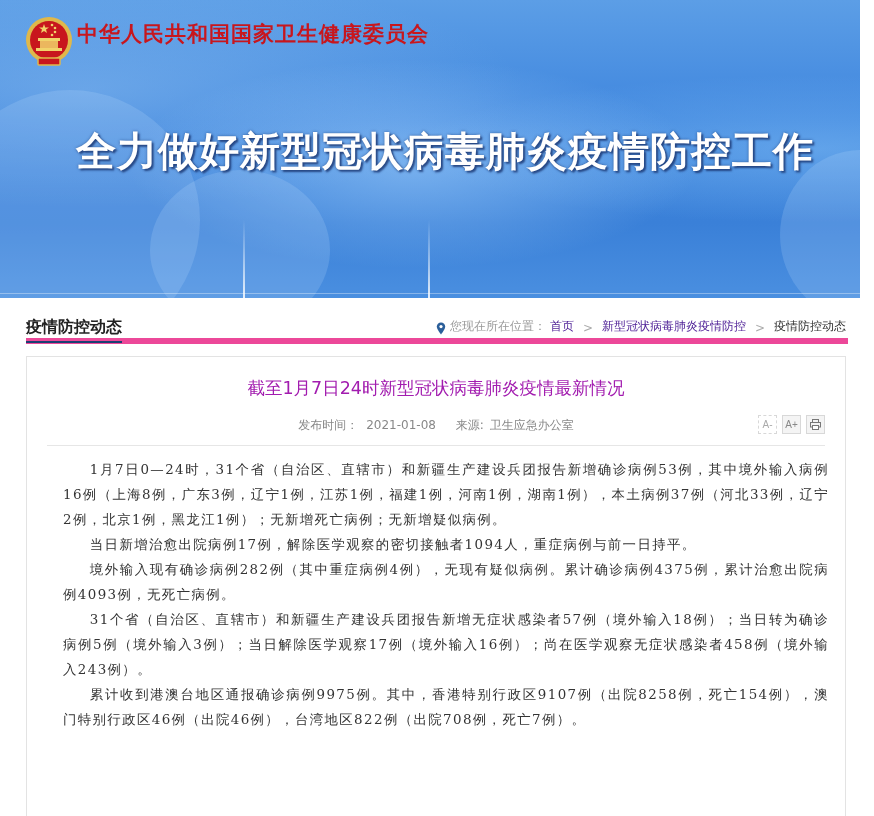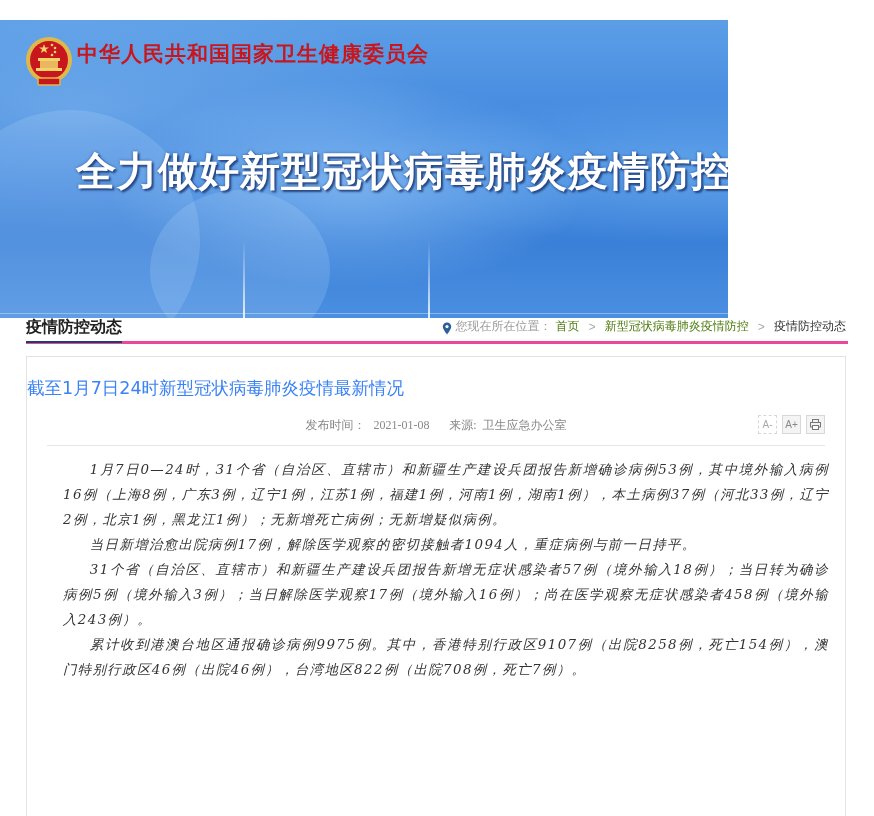--- a/index.html
+++ b/index.html
@@ -1,28 +1,27 @@
 <!DOCTYPE html>
 <html><head>
 <meta charset="utf-8">
 <style>
   * { box-sizing: border-box; margin: 0; padding: 0; }
   html, body { width: 874px; height: 816px; overflow: hidden; background: #ffffff; }
   body { font-family: "DejaVu Sans", "Liberation Sans", sans-serif; color: #333; position: relative; }
 
   
   .banner {
-    position: absolute; left: 0; top: 0; width: 728px; height: 298px;
+    position: absolute; left: 0; top: 0; width: 860px; height: 298px;
     background:
       radial-gradient(ellipse at 48% 55%, rgba(170,215,255,0.55) 0%, rgba(120,180,240,0.0) 45%),
       radial-gradient(ellipse at 10% 30%, rgba(140,190,240,0.5) 0%, rgba(80,140,220,0) 40%),
       radial-gradient(ellipse at 95% 50%, rgba(140,200,250,0.45) 0%, rgba(80,140,220,0) 35%),
       linear-gradient(180deg, #5c9ee6 0%, #3f86de 40%, #3a80d8 75%, #4a8fe0 100%);
     overflow: hidden;
-    margin-top: 20px;
   }
   .banner .ghost {
     position: absolute; border-radius: 50%;
     background: rgba(200,225,255,0.18);
   }
   .banner .spike {
     position: absolute; bottom: 0; width: 2px;
     background: linear-gradient(180deg, rgba(255,255,255,0.0), rgba(255,255,255,0.85));
   }
   .banner .baseline {
@@ -44,69 +43,67 @@
   }
   .slogan {
     position: absolute; left: 8px; top: 124px; width: 874px; text-align: center;
     font-size: 40px; font-weight: bold; color: #ffffff; letter-spacing: 1px;
     text-shadow: 2px 2px 2px rgba(30,60,120,0.85), 0 0 3px rgba(20,50,110,0.6);
   }
 
   
   .section-header {
     position: absolute; left: 26px; top: 312px; width: 822px; height: 32px;
-    border-bottom: 3px solid #ec4899;
-    font-family: Liberation Mono, monospace;
+    border-bottom: 6px solid #ec4899;
   }
   .section-title {
     position: absolute; left: 0; top: 5px;
     font-size: 16px; font-weight: bold; color: #222;
     padding-bottom: 3px; border-bottom: 2px solid #1c3f73;
   }
   .breadcrumb {
     position: absolute; right: 2px; top: 6px; font-size: 12px; color: #999;
     display: flex; align-items: flex-end; white-space: nowrap;
   }
   .breadcrumb .pin { width: 10px; height: 13px; margin-right: 4px; }
   .breadcrumb .sep { margin: 0 9px; color: #aaa; }
-  .breadcrumb a { color: #4d7c0f; text-decoration: none; }
+  .breadcrumb a { color: #4c1d95; text-decoration: none; }
   .breadcrumb .current { color: #333; }
 
   
   .article {
     position: absolute; left: 26px; top: 356px; width: 820px; height: 470px;
     border: 1px solid #e3e3e3; border-bottom: none;
   }
   .article-title {
-    position: absolute; left: 0; top: 19px; width: 100%; text-align: left;
-    font-size: 17.5px; color: #3b82f6;
+    position: absolute; left: 0; top: 19px; width: 100%; text-align: center;
+    font-size: 17.5px; color: #a21caf;
   }
   .meta {
     position: absolute; left: 0; top: 60px; width: 100%; text-align: center;
     font-size: 12px; color: #888;
   }
-  .meta span { margin: 16px 4px; font-family: Liberation Serif, serif; }
+  .meta span { margin: 16px 4px; }
   .tools {
     position: absolute; right: 20px; top: 58px; display: flex; gap: 5px;
   }
   .tool {
     width: 19px; height: 19px; border: 1px solid #d8d8d8; background: #f4f4f4;
     font-size: 10px; color: #888; display: flex; align-items: center; justify-content: center;
     font-family: "Liberation Sans", sans-serif; cursor: pointer;
   }
   .tool.dim { background: #fff; border-style: dashed; color: #aaa; }
   .divider {
     position: absolute; left: 20px; top: 88px; width: 778px; height: 1px; background: #e6e6e6;
   }
   .content {
     position: absolute; left: 36px; top: 100px; width: 766px;
     font-family: "DejaVu Serif", "Liberation Serif", serif;
     font-size: 13.4px; line-height: 25px; color: #333; letter-spacing: 1.4px;
     text-align: justify;
-    font-style: italic;
   }
   .content p { text-indent: 2em; }
 </style>
 </head>
 <body>
 
 <div class="banner">
   <div class="ghost" style="left:-60px;top:90px;width:260px;height:260px;"></div>
   <div class="ghost" style="left:150px;top:170px;width:180px;height:160px;"></div>
   <div class="ghost" style="left:780px;top:150px;width:160px;height:170px;"></div>
@@ -162,16 +159,17 @@
         <rect x="0.5" y="3.5" width="10" height="4.5" fill="none" stroke="#777" stroke-width="1"></rect>
         <rect x="2.5" y="6.5" width="6" height="4" fill="#fff" stroke="#777" stroke-width="1"></rect>
       </svg>
     </div>
   </div>
   <div class="divider"></div>
 
   <div class="content">
     <p>1月7日0—24时，31个省（自治区、直辖市）和新疆生产建设兵团报告新增确诊病例53例，其中境外输入病例16例（上海8例，广东3例，辽宁1例，江苏1例，福建1例，河南1例，湖南1例），本土病例37例（河北33例，辽宁2例，北京1例，黑龙江1例）；无新增死亡病例；无新增疑似病例。</p>
     <p>当日新增治愈出院病例17例，解除医学观察的密切接触者1094人，重症病例与前一日持平。</p>
+    <p>境外输入现有确诊病例282例（其中重症病例4例），无现有疑似病例。累计确诊病例4375例，累计治愈出院病例4093例，无死亡病例。</p>
     <p>31个省（自治区、直辖市）和新疆生产建设兵团报告新增无症状感染者57例（境外输入18例）；当日转为确诊病例5例（境外输入3例）；当日解除医学观察17例（境外输入16例）；尚在医学观察无症状感染者458例（境外输入243例）。</p>
     <p>累计收到港澳台地区通报确诊病例9975例。其中，香港特别行政区9107例（出院8258例，死亡154例），澳门特别行政区46例（出院46例），台湾地区822例（出院708例，死亡7例）。</p>
   </div>
 </div>
 
 </body></html>

